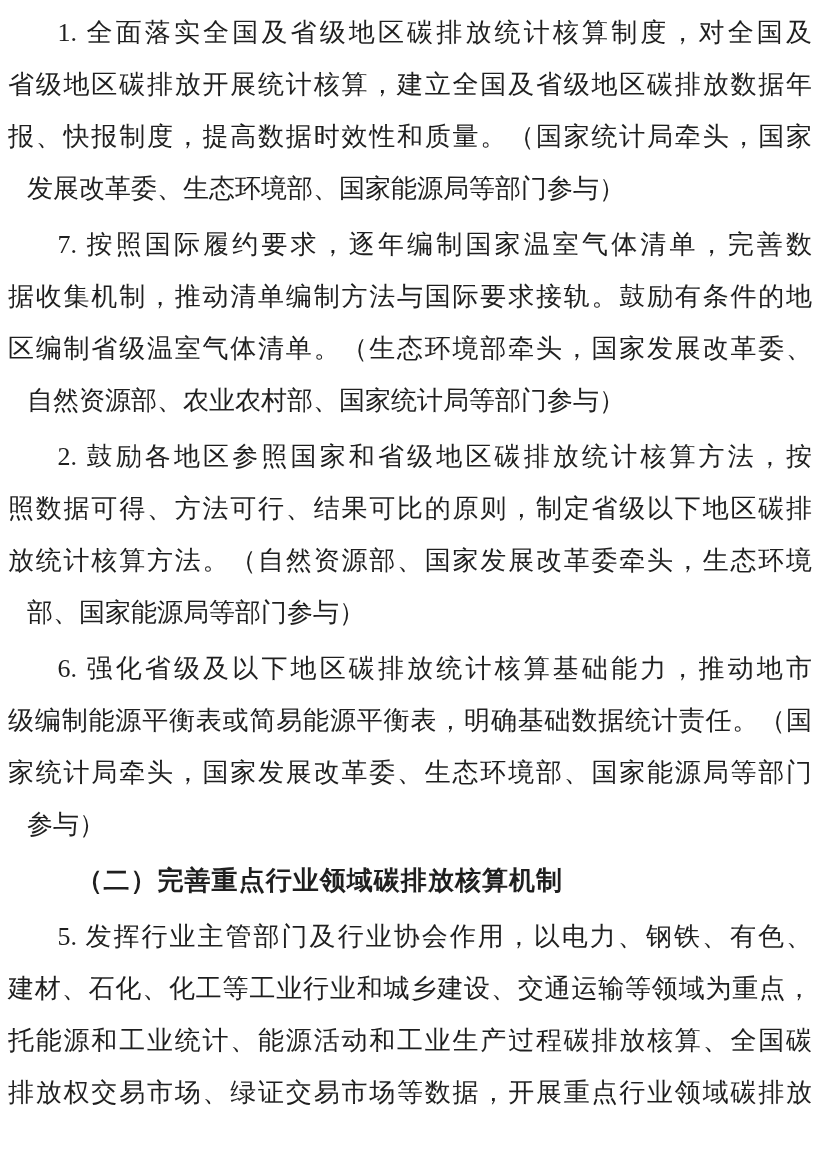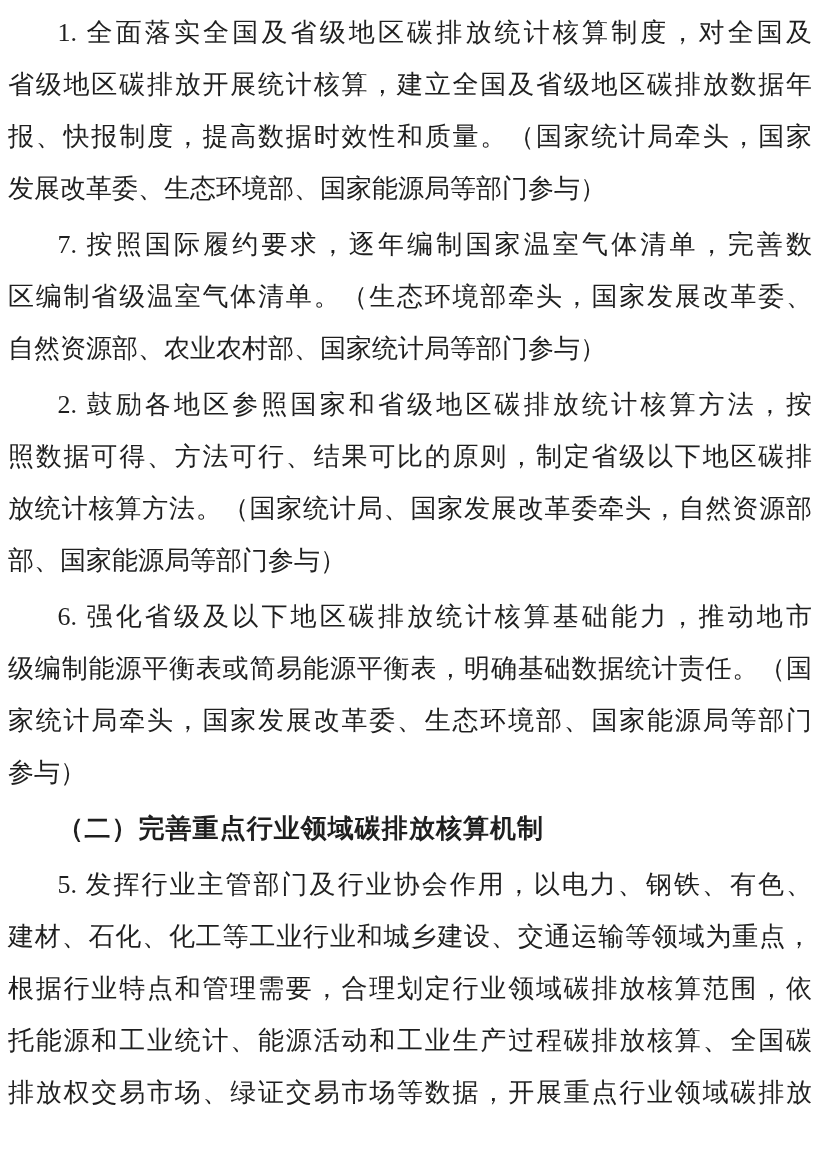--- a/index.html
+++ b/index.html
@@ -27,20 +27,21 @@
     line-height: 52px;
     height: 52px;
     text-align: justify;
     text-align-last: justify;
     white-space: nowrap;
     overflow: visible;
   }
   .line.end {
     text-align: right;
     text-align-last: left;
+    margin-left: 19px;
   }
   .line.indent { text-indent: 1.9em; }
   .heading .line {
     font-weight: bold;
     letter-spacing: 0.04em;
   }
   .kai { font-style: normal; }
 </style>
 </head>
 <body>
@@ -49,43 +50,43 @@
 
   <section class="para">
     <div class="line indent"><span>1. 全面落实全国及省级地区碳排放统计核算制度，对全国及</span></div>
     <div class="line"><span>省级地区碳排放开展统计核算，建立全国及省级地区碳排放数据年</span></div>
     <div class="line"><span>报、快报制度，提高数据时效性和质量。</span><span class="kai">（国家统计局牵头，国家</span></div>
     <div class="line end"><span class="kai">发展改革委、生态环境部、国家能源局等部门参与）</span></div>
   </section>
 
   <section class="para">
     <div class="line indent"><span>7. 按照国际履约要求，逐年编制国家温室气体清单，完善数</span></div>
+    <div class="line"><span>据收集机制，推动清单编制方法与国际要求接轨。鼓励有条件的地</span></div>
     <div class="line"><span>区编制省级温室气体清单。</span><span class="kai">（生态环境部牵头，国家发展改革委、</span></div>
     <div class="line end"><span class="kai">自然资源部、农业农村部、国家统计局等部门参与）</span></div>
   </section>
 
   <section class="para">
     <div class="line indent"><span>2. 鼓励各地区参照国家和省级地区碳排放统计核算方法，按</span></div>
     <div class="line"><span>照数据可得、方法可行、结果可比的原则，制定省级以下地区碳排</span></div>
-    <div class="line"><span>放统计核算方法。</span><span class="kai">（国家统计局、国家发展改革委牵头，自然资源部</span></div>
+    <div class="line"><span>放统计核算方法。</span><span class="kai">（自然资源部、国家发展改革委牵头，生态环境</span></div>
     <div class="line end"><span class="kai">部、国家能源局等部门参与）</span></div>
   </section>
 
   <section class="para">
     <div class="line indent"><span>6. 强化省级及以下地区碳排放统计核算基础能力，推动地市</span></div>
     <div class="line"><span>级编制能源平衡表或简易能源平衡表，明确基础数据统计责任。</span><span class="kai">（国</span></div>
     <div class="line"><span class="kai">家统计局牵头，国家发展改革委、生态环境部、国家能源局等部门</span></div>
     <div class="line end"><span class="kai">参与）</span></div>
   </section>
 
   <section class="para heading">
     <div class="line indent end"><span class="kai">（二）完善重点行业领域碳排放核算机制</span></div>
   </section>
 
   <section class="para">
     <div class="line indent"><span>5. 发挥行业主管部门及行业协会作用，以电力、钢铁、有色、</span></div>
     <div class="line"><span>建材、石化、化工等工业行业和城乡建设、交通运输等领域为重点，</span></div>
-    <div class="line"><span>根据行业特点和管理需要，合理划定行业领域碳排放核算范围，依</span></div>
     <div class="line"><span>托能源和工业统计、能源活动和工业生产过程碳排放核算、全国碳</span></div>
     <div class="line"><span>排放权交易市场、绿证交易市场等数据，开展重点行业领域碳排放</span></div>
   </section>
 
 </div>
 
 </body></html>

